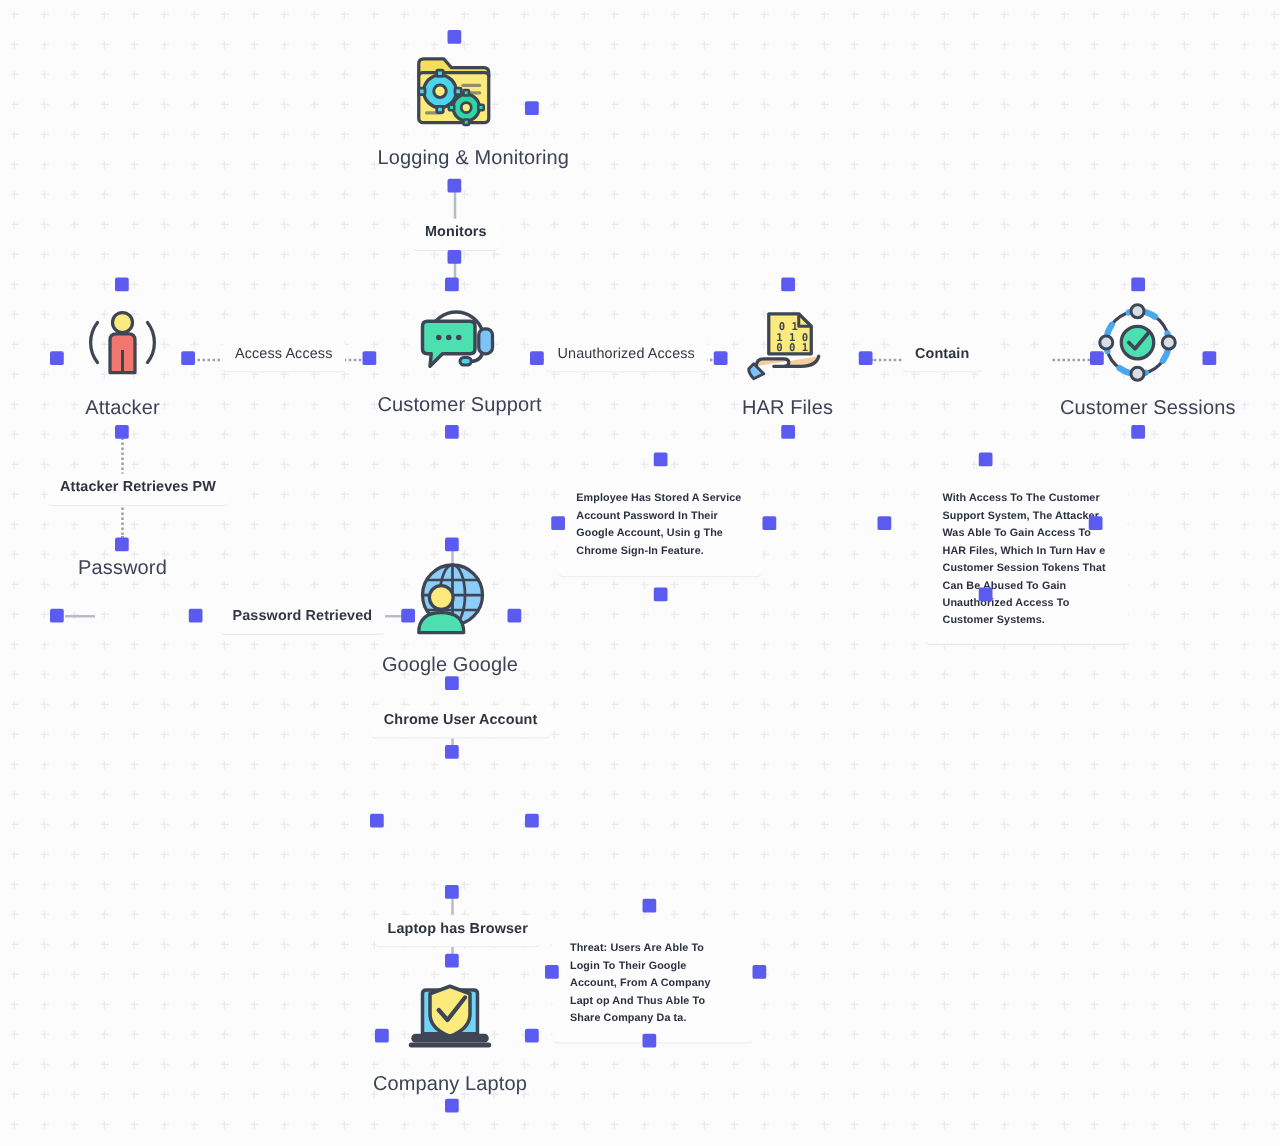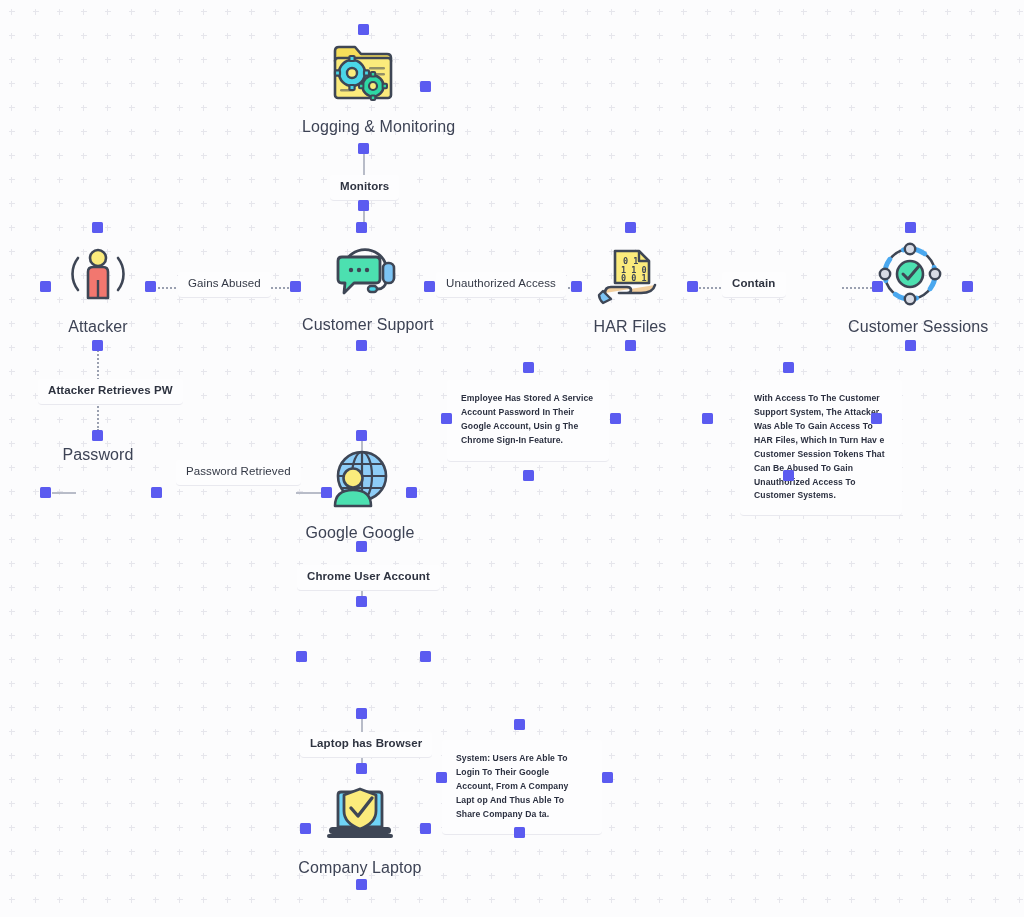--- a/index.html
+++ b/index.html
@@ -269,31 +269,31 @@
         <rect x="4" y="42" width="62" height="7" rx="3.5" fill="#3e4655"></rect>
         <rect x="2" y="49" width="66" height="4" rx="2" fill="#3e4655"></rect>
         <path d="M35 4 L51 10 L51 26 Q51 38 35 44 Q19 38 19 26 L19 10 Z" fill="#fbeb7c" stroke="#3e4655" stroke-width="2.8" stroke-linejoin="round"></path>
         <path d="M26 23 L33 31 L47 13" fill="none" stroke="#3e4655" stroke-width="3.4" stroke-linecap="round" stroke-linejoin="round"></path>
       </svg>
     </div>
     <div class="caption">Company Laptop</div>
   </div>
 
   <div class="edge-label" style="left:330px; top:175px;">Monitors</div>
-  <div class="edge-label plain" style="left:178px; top:272px;">Gains Abused</div>
+  <div class="edge-label plain" style="left:178px; top:272px;">Access Access</div>
   <div class="edge-label plain" style="left:436px; top:272px;">Unauthorized Access</div>
   <div class="edge-label" style="left:722px; top:272px;">Contain</div>
   <div class="edge-label" style="left:38px; top:379px;">Attacker Retrieves PW</div>
-  <div class="edge-label plain" style="left:176px; top:460px;">Password Retrieved</div>
+  <div class="edge-label plain" style="left:176px; top:482px;font-weight:bold;">Password Retrieved</div>
   <div class="edge-label" style="left:297px; top:565px;">Chrome User Account</div>
   <div class="edge-label" style="left:300px; top:732px;">Laptop has Browser</div>
 
   <div class="note" style="left:447px; top:380px; width:162px; min-height:82px;">Employee Has Stored A Service Account Password In Their Google Account, Usin g The Chrome Sign-In Feature.</div>
   <div class="note" style="left:740px; top:380px; width:162px; min-height:82px;">With Access To The Customer Support System, The Attacker Was Able To Gain Access To HAR Files, Which In Turn Hav e Customer Session Tokens That Can Be Abused To Gain Unauthorized Access To Customer Systems.</div>
-  <div class="note" style="left:442px; top:740px; width:160px; min-height:84px;">System: Users Are Able To Login To Their Google Account, From A Company Lapt op And Thus Able To Share Company Da ta.</div>
+  <div class="note" style="left:442px; top:740px; width:160px; min-height:84px;">Threat: Users Are Able To Login To Their Google Account, From A Company Lapt op And Thus Able To Share Company Da ta.</div>
 
   <div id="anchor-layer">
       <div class="anchor" style="left: 358px; top: 24px; background: rgb(91, 91, 240);"></div>
       <div class="anchor" style="left: 420px; top: 81px; background: rgb(91, 91, 240);"></div>
       <div class="anchor" style="left: 358px; top: 143px; background: rgb(91, 91, 240);"></div>
       <div class="anchor" style="left: 358px; top: 200px; background: rgb(91, 91, 240);"></div>
       <div class="anchor" style="left: 92px; top: 222px; background: rgb(91, 91, 240);"></div>
       <div class="anchor" style="left: 40px; top: 281px; background: rgb(91, 91, 240);"></div>
       <div class="anchor" style="left: 145px; top: 281px; background: rgb(91, 91, 240);"></div>
       <div class="anchor" style="left: 92px; top: 340px; background: rgb(91, 91, 240);"></div>

